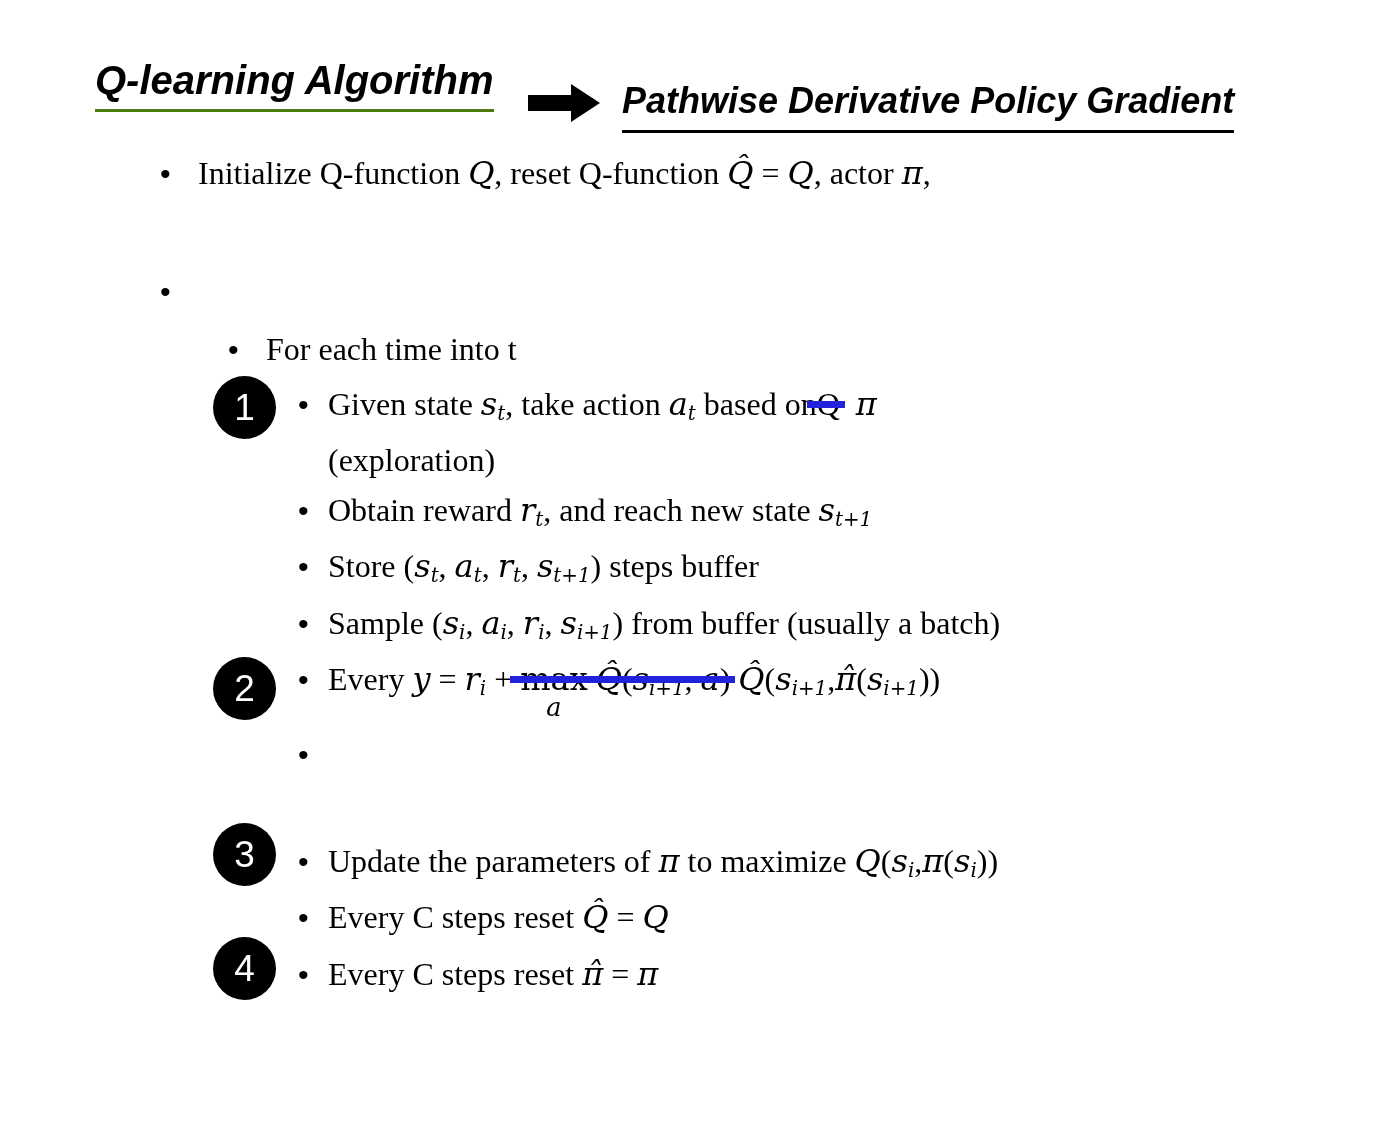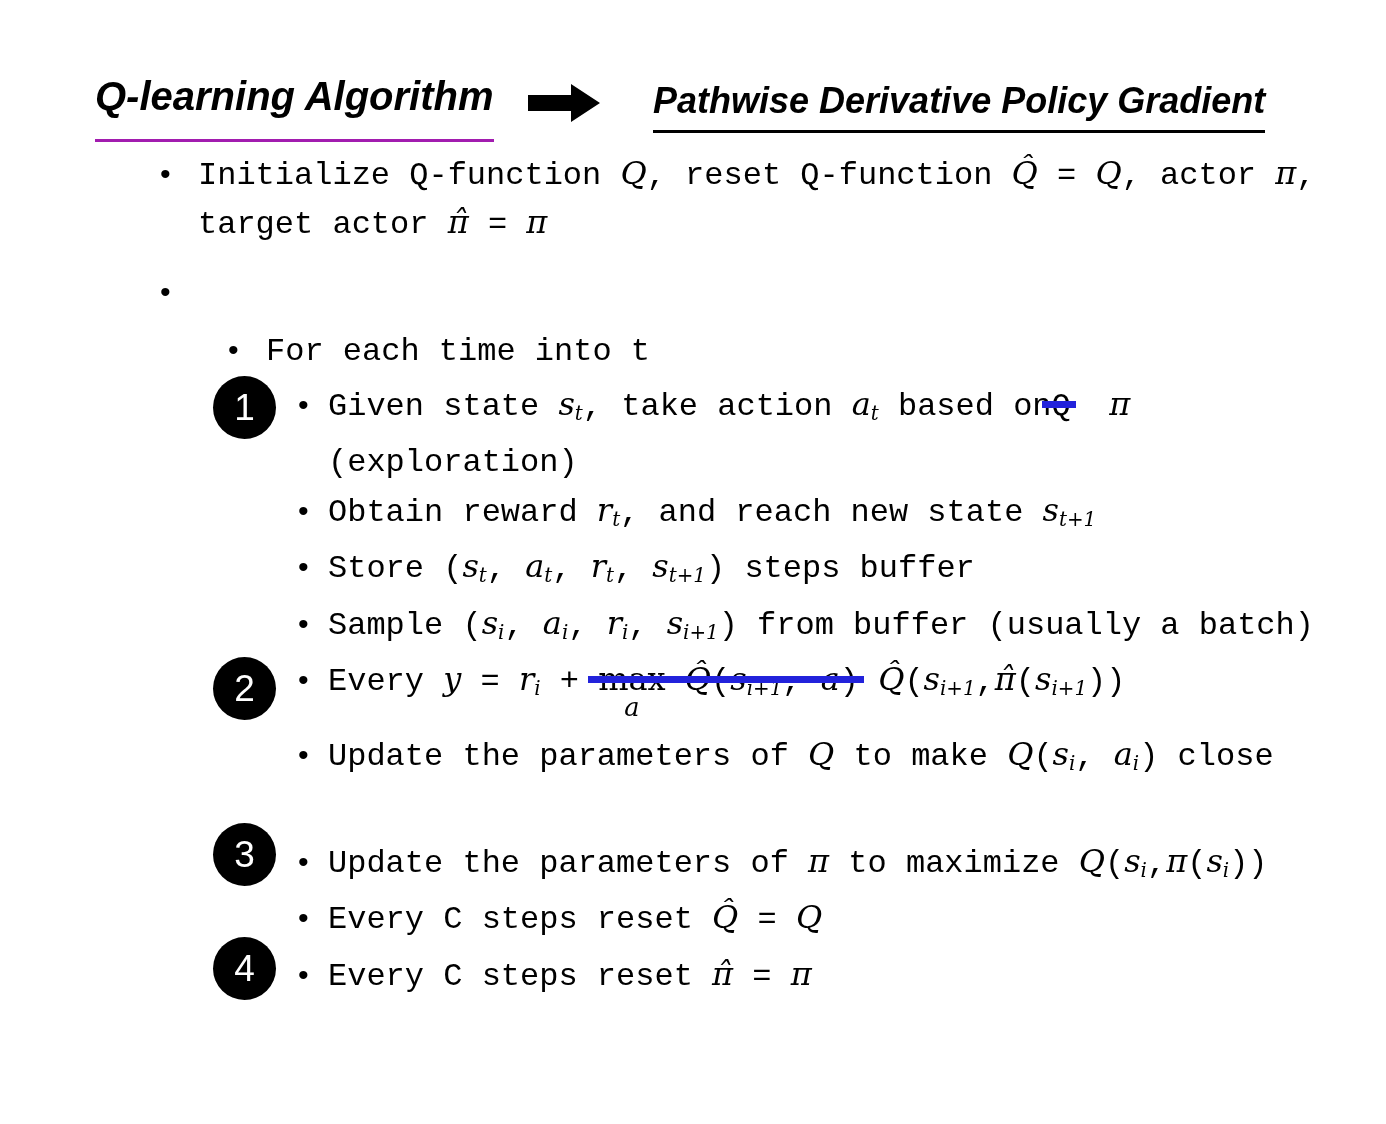--- a/index.html
+++ b/index.html
@@ -5,45 +5,45 @@
   html,body{margin:0;padding:0;}
   body{
     width:1386px;height:1124px;position:relative;overflow:hidden;
     background:var(--background,#ffffff);color:var(--text,#000000);
     font-family:"Liberation Sans",sans-serif;
   }
   .slide{position:absolute;inset:0;}
 
   
   .title-left{
-    position:absolute;left:95px;top:74px;
+    position:absolute;left:95px;top:58px;
     font-size:40px;font-style:italic;font-weight:600;
-    border-bottom:3px solid #a21caf;padding-bottom:20px;white-space:nowrap;
+    border-bottom:3px solid #4d7c0f;padding-bottom:6px;white-space:nowrap;
   }
   .arrow-wrap{position:absolute;left:528px;top:82px;width:74px;height:42px;}
   .title-right{
     position:absolute;left:622px;top:80px;
     font-size:36px;font-style:italic;font-weight:700;
-    border-bottom:3px solid #000;padding-bottom:8px;white-space:nowrap;margin-left:31px;
+    border-bottom:3px solid #000;padding-bottom:8px;white-space:nowrap;
   }
 
   
   .row{position:absolute;display:flex;align-items:flex-start;
        font-size:32px;line-height:46px;}
   .row.l1{left:160px;}
   .row.l2{left:228px;}
   .row.l3{left:298px;}
   .dot{flex:0 0 auto;display:inline-block;font-size:0.95em;}
   .row.l1 .dot,.row.l2 .dot{width:38px;}
   .row.l3 .dot{width:30px;}
   .txt{flex:1 1 auto;}
   .line{white-space:nowrap;}
 
   
-  .rn{font-family:Liberation Mono, monospace;}
+  .rn{font-family:Liberation Serif, serif;}
   .rm{font-family:"DejaVu Serif",serif;font-style:italic;}
   .rms{font-family:"DejaVu Serif",serif;font-style:italic;
        font-size:0.62em;vertical-align:-0.24em;}
   .strike{position:relative;display:inline-block;white-space:nowrap;}
   .strike::after{
     content:"";position:absolute;left:-10px;right:-5px;
     top:0.62em;height:7px;background:var(--strike_blue,#2222db);
   }
   .stack{display:inline-flex;flex-direction:column;align-items:center;}
   .st{font-family:"DejaVu Serif",serif;line-height:1.05;}
@@ -73,21 +73,20 @@
 
   <div class="badge" style="top:376px">1</div>
   <div class="badge" style="top:657px">2</div>
   <div class="badge" style="top:823px">3</div>
   <div class="badge" style="top:937px">4</div>
 
   <div class="row l1" style="top:150px">
     <span class="dot">•</span>
     <div class="txt">
       <div class="line"><span class="rn">Initialize Q-function </span><span class="rm">Q</span><span class="rn">, reset Q-function </span><span class="rm">Q̂</span><span class="rn"> = </span><span class="rm">Q</span><span class="rn">, actor </span><span class="rm">π</span><span class="rn">,</span></div>
-      <div class="line"><span class="rn">target actor </span><span class="rm">π̂</span><span class="rn"> = </span><span class="rm">π</span></div>
     </div>
   </div>
 
   <div class="row l1" style="top:268px">
     <span class="dot">•</span>
   </div>
 
   <div class="row l2" style="top:326px">
     <span class="dot">•</span>
     <div class="txt">
@@ -130,21 +129,20 @@
         <div class="line"><span class="rn">Every </span><span class="rm">y</span><span class="rn"> = </span><span class="rm">r</span><span class="rms">i</span><span class="rn"> + </span><span class="strike"><span class="stack">
               <span class="st">max</span>
               <span class="sb">a</span>
             </span><span class="rn"> </span><span class="rm">Q̂</span><span class="rn">(</span><span class="rm">s</span><span class="rms">i+1</span><span class="rn">, </span><span class="rm">a</span><span class="rn">)</span></span><span class="rn">&nbsp;</span><span class="rm">Q̂</span><span class="rn">(</span><span class="rm">s</span><span class="rms">i+1</span><span class="rn">,</span><span class="rm">π̂</span><span class="rn">(</span><span class="rm">s</span><span class="rms">i+1</span><span class="rn">)</span><span class="rn">)</span></div>
       </div>
   </div>
 
   <div class="row l3" style="top:731px">
     <span class="dot">•</span>
     <div class="txt">
-      <div class="line"><span class="rn">Update the parameters of </span><span class="rm">Q</span><span class="rn"> to make </span><span class="rm">Q</span><span class="rn">(</span><span class="rm">s</span><span class="rms">i</span><span class="rn">, </span><span class="rm">a</span><span class="rms">i</span><span class="rn">) close</span></div>
     </div>
   </div>
 
   <div class="row l3" style="top:838px">
     <span class="dot">•</span>
     <div class="txt">
         <div class="line"><span class="rn">Update the parameters of </span><span class="rm">π</span><span class="rn"> to maximize </span><span class="rm">Q</span><span class="rn">(</span><span class="rm">s</span><span class="rms">i</span><span class="rn">,</span><span class="rm">π</span><span class="rn">(</span><span class="rm">s</span><span class="rms">i</span><span class="rn">)</span><span class="rn">)</span></div>
       </div>
   </div>
 

